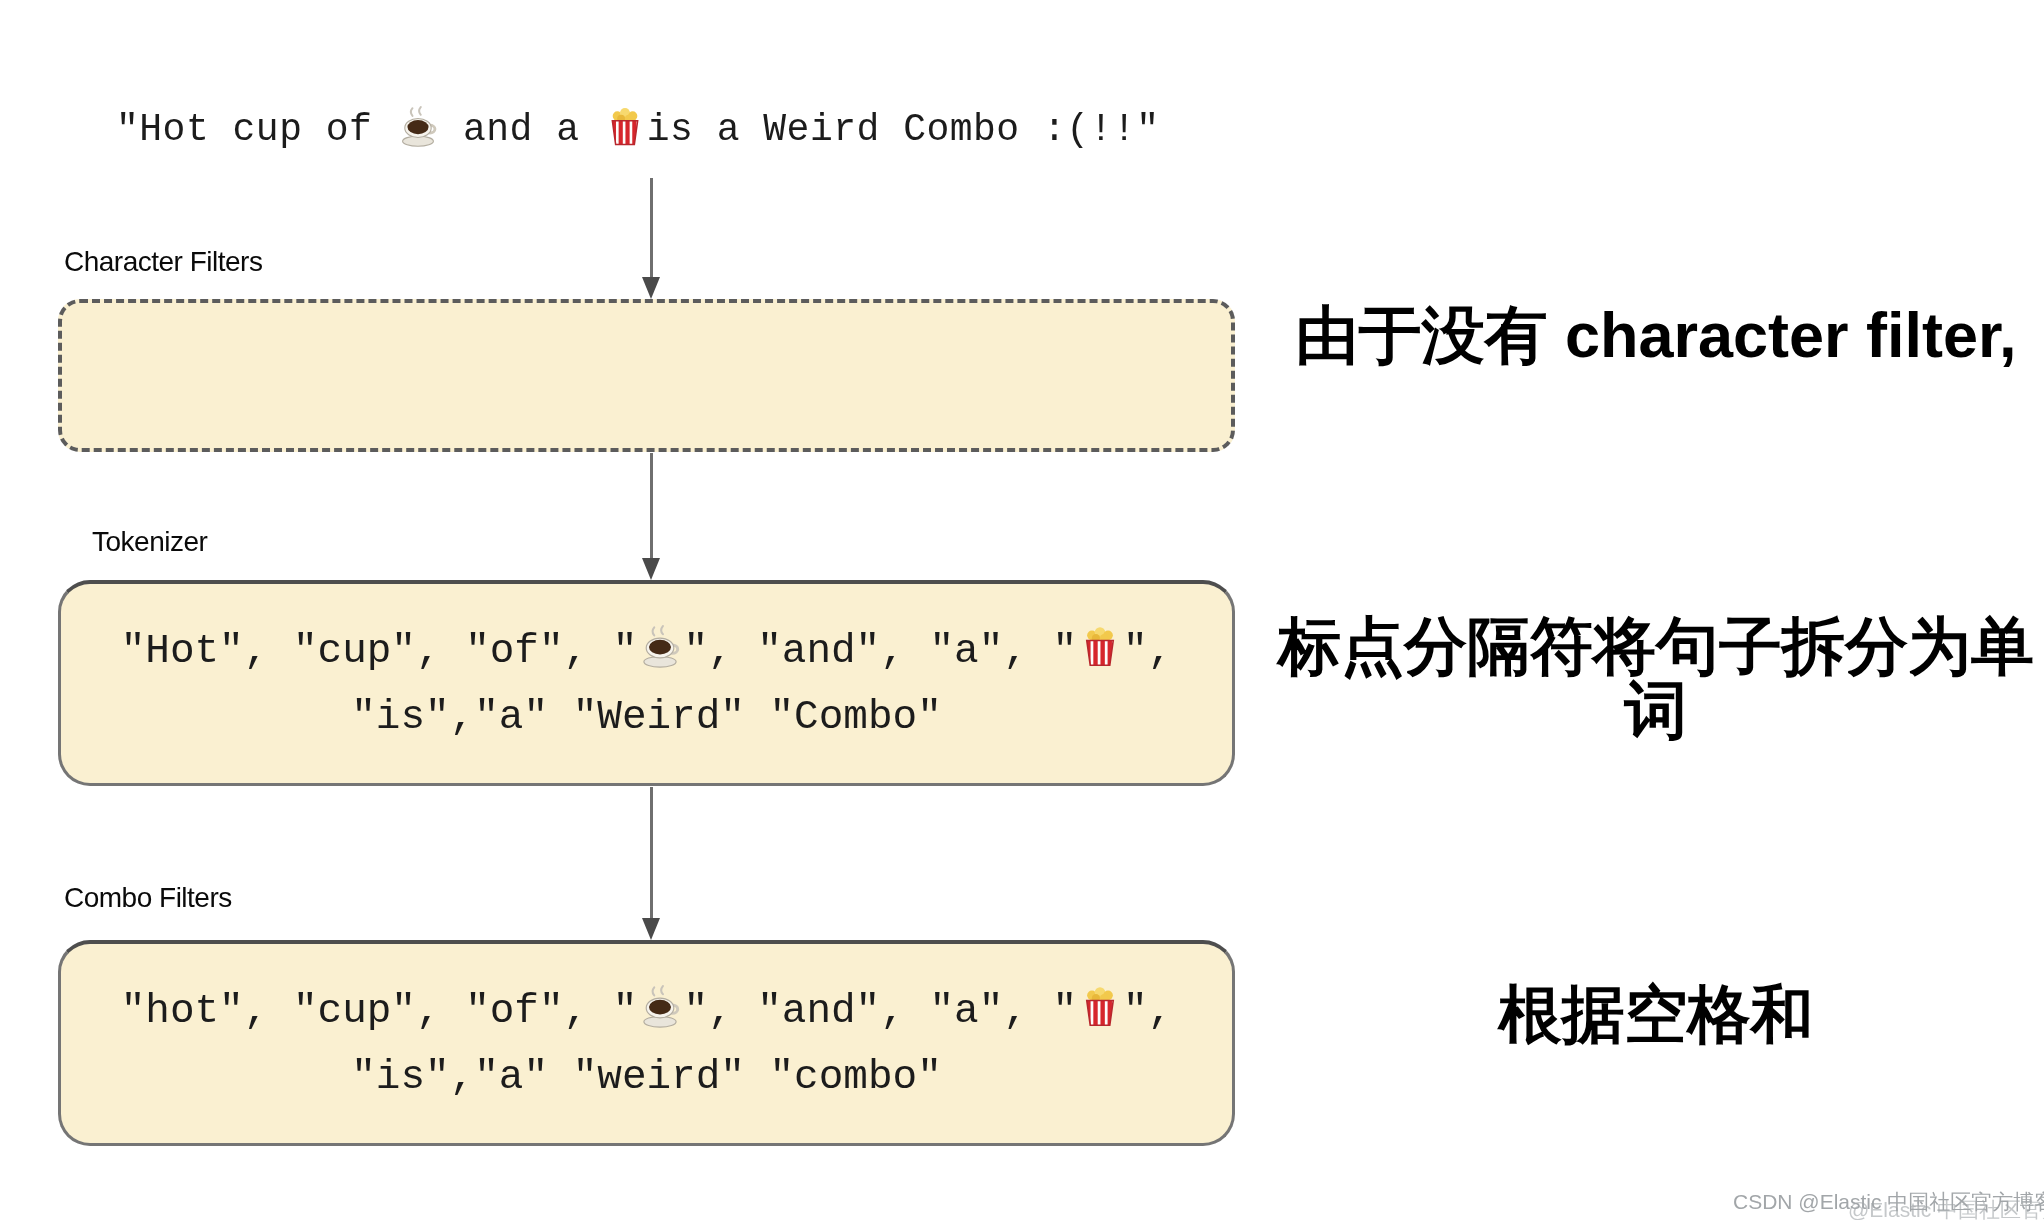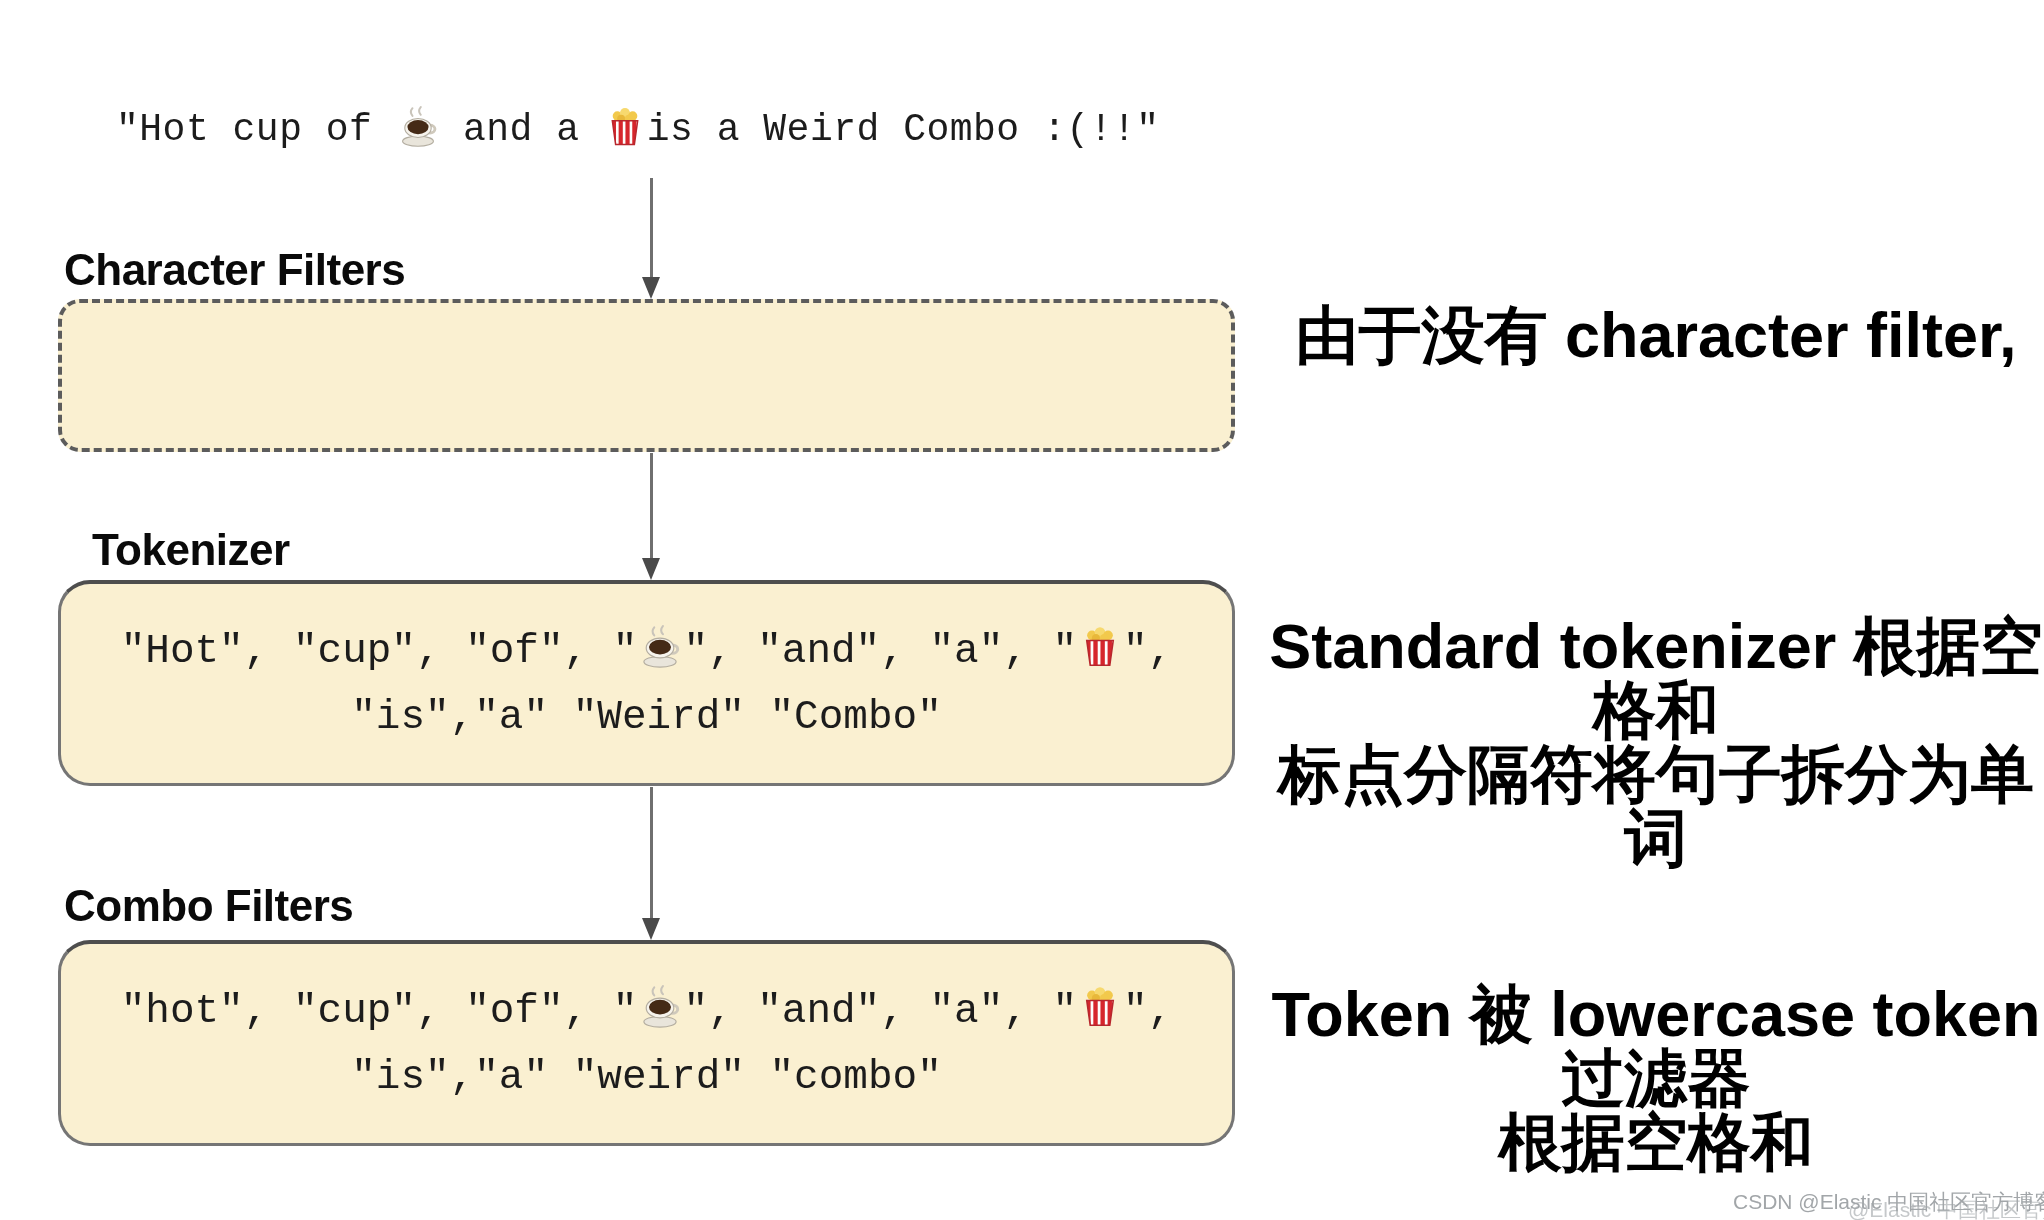--- a/index.html
+++ b/index.html
@@ -13,21 +13,21 @@
     color:#1c1c1c;
     white-space:pre;
   }
   .sentence{
     position:absolute;left:116px;top:106px;
     font-size:38px;letter-spacing:0.5px;
   }
   .emoji{display:inline-block;width:44px;height:44px;vertical-align:-10px;}
   .stage-label{
     position:absolute;left:64px;
-    font-size:44px;color:#0a0a0a;letter-spacing:-0.5px;line-height:1;font-weight:bold;
+    font-size:28px;color:#0a0a0a;letter-spacing:-0.5px;line-height:1;
   }
   .box{
     position:absolute;left:58px;width:1177px;box-sizing:border-box;
     background:#FAF0D1;
   }
   .box.dashed{
     top:299px;height:153px;
     border:4px dashed #5c5c5c;border-radius:22px;
   }
   .box.solid{
@@ -138,22 +138,20 @@
       </svg><span>", "and", "a", "</span><svg class="emoji">
         <use href="#sym-popcorn" xlink:href="#sym-popcorn"></use>
       </svg><span>",</span></div>
   <div class="token-line mono">"is","a" "weird" "combo"</div>
 </div>
 
 <div class="annotation" id="annotation-1">
   <div>由于没有 character filter,</div>
 </div>
 <div class="annotation" id="annotation-2">
-  <div>Standard tokenizer 根据空格和</div>
   <div>标点分隔符将句子拆分为单词</div>
 </div>
 <div class="annotation" id="annotation-3">
-  <div>Token 被 lowercase token 过滤器</div>
   <div>根据空格和</div>
 </div>
 
 <div class="watermark" id="watermark-secondary">@Elastic 中国社区官方博客</div>
 <div class="watermark" id="watermark-primary">CSDN @Elastic 中国社区官方博客</div>
 
 </body></html>

